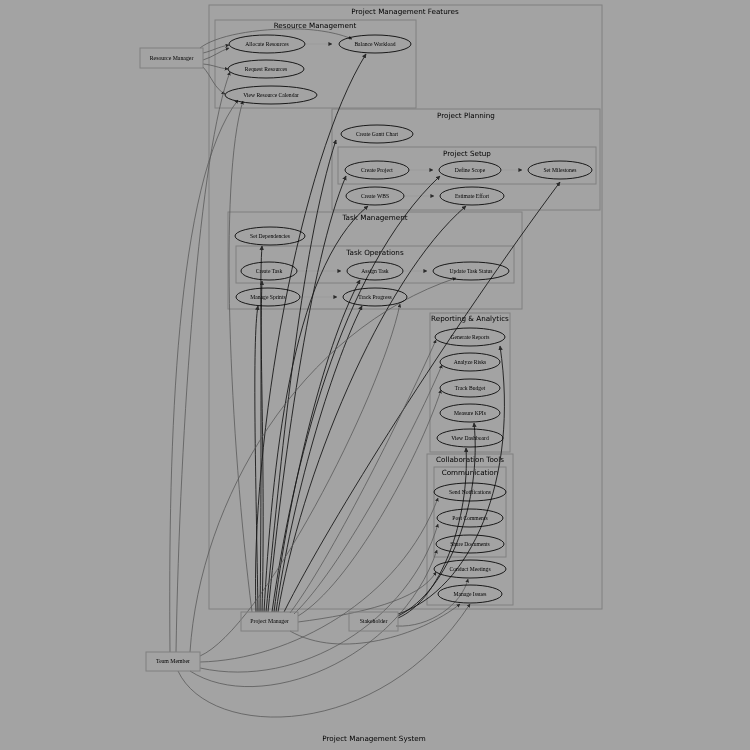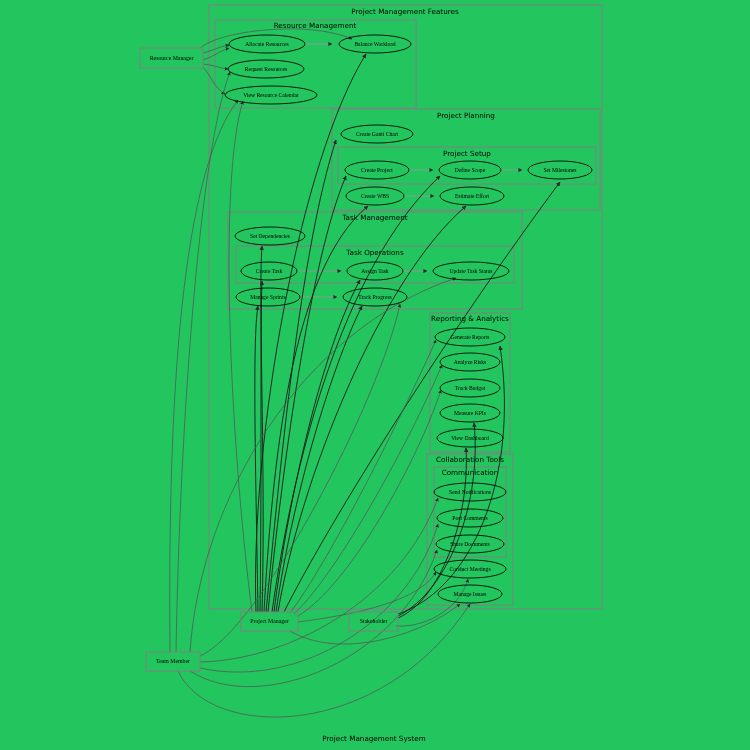--- a/index.html
+++ b/index.html
@@ -9,21 +9,21 @@
     background: #ffffff;
   }
   body {
     font-family: "Liberation Serif", "DejaVu Serif", serif;
   }
   #diagram-root {
     position: relative;
     width: 750px;
     height: 750px;
     overflow: hidden;
-    background: #22c55e;
+    background: #a3a3a3;
   }
   svg#diagram-svg {
     position: absolute;
     left: 0;
     top: 0;
     width: 750px;
     height: 750px;
     display: block;
   }
   .cluster-rect {

